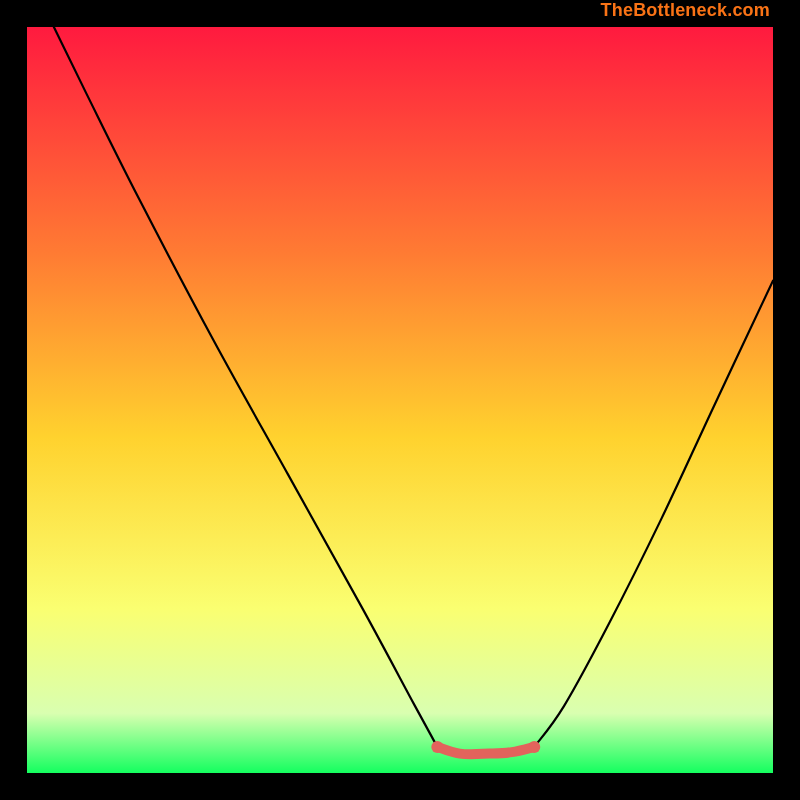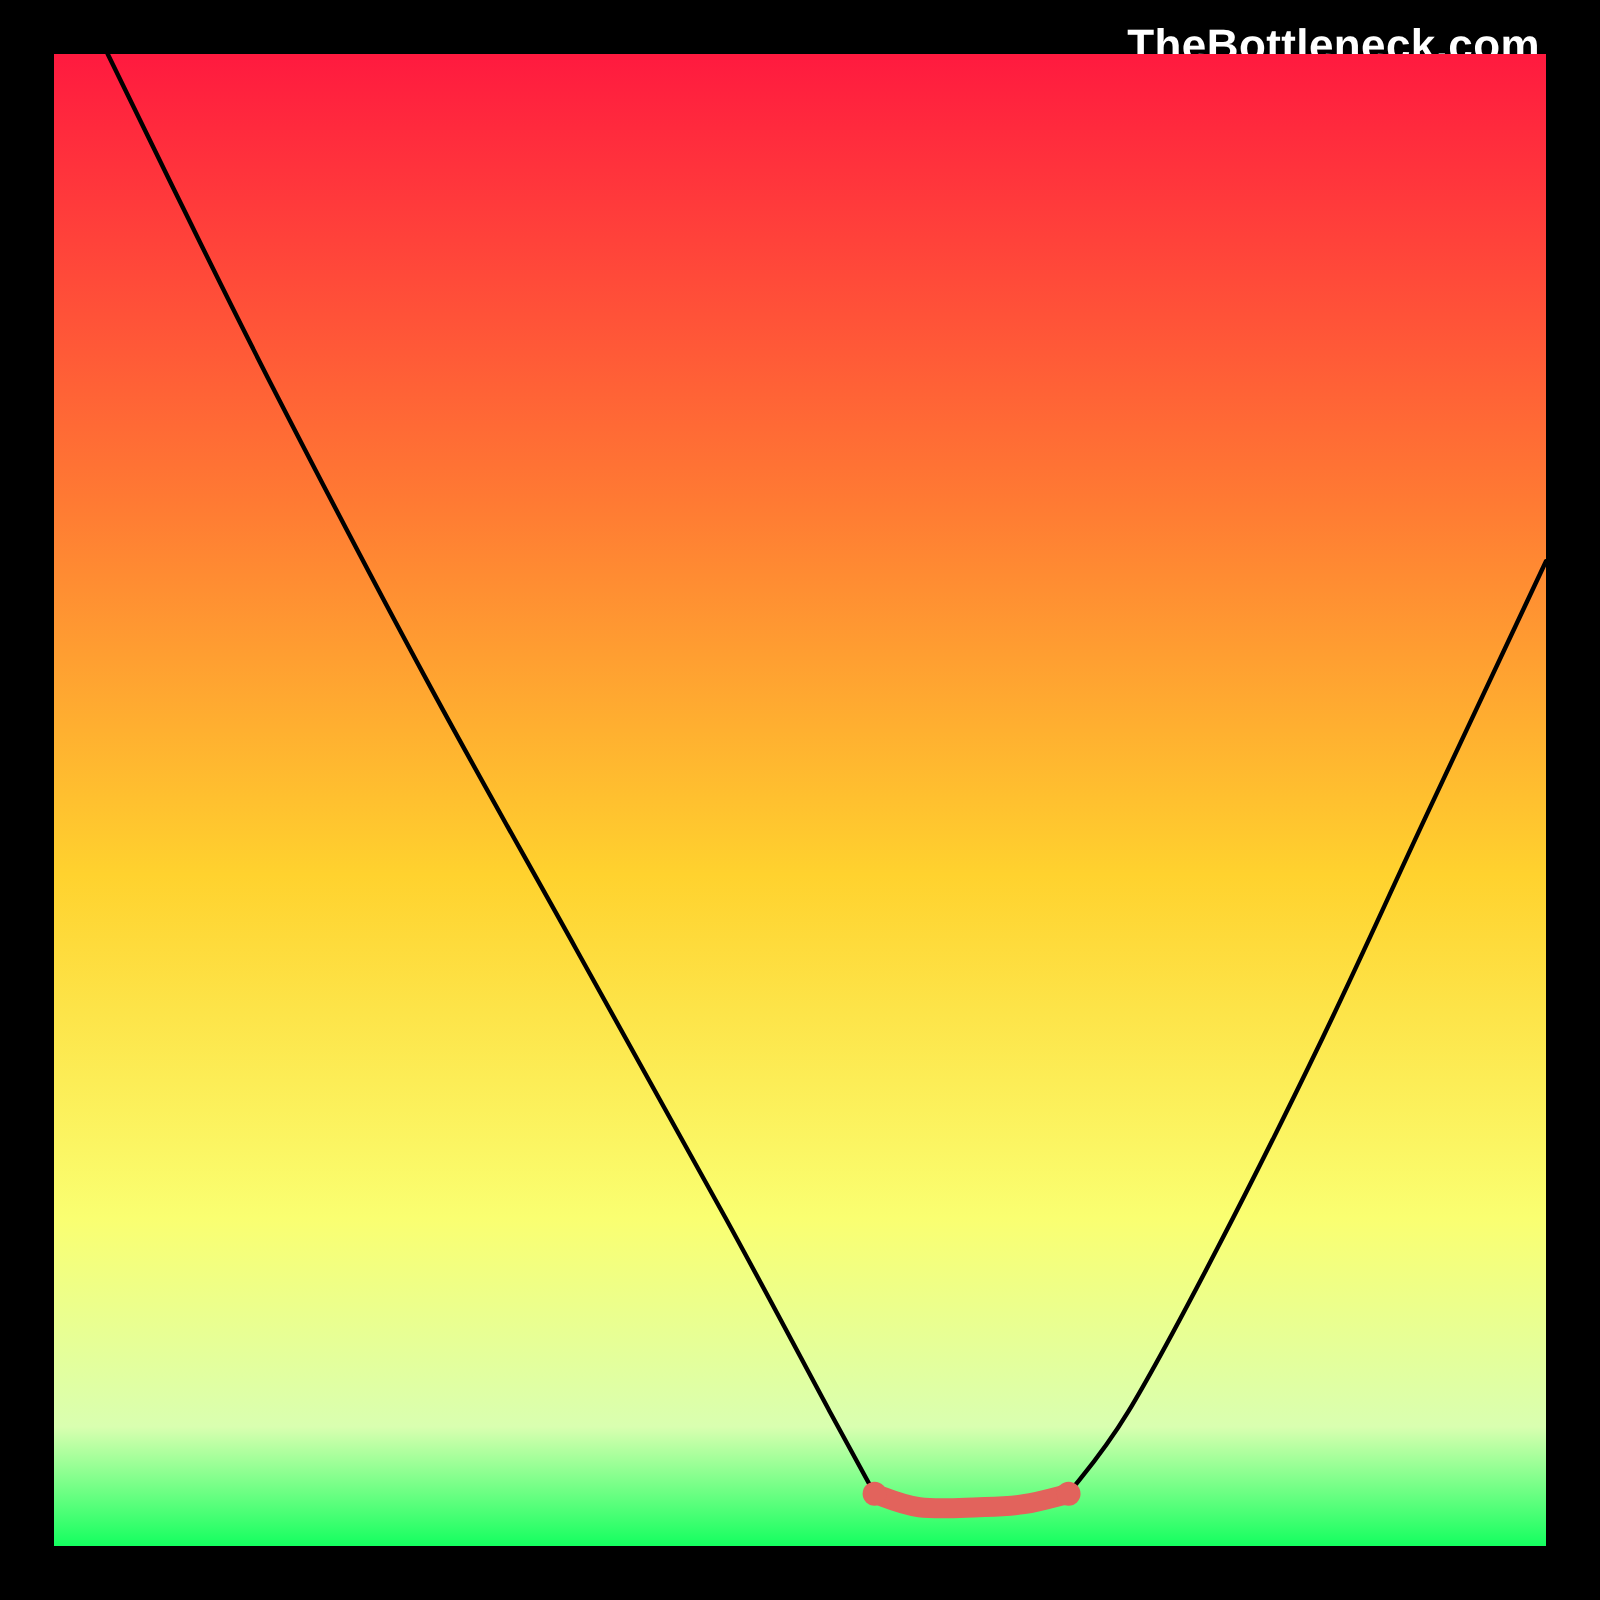--- a/index.html
+++ b/index.html
@@ -20,26 +20,26 @@
   }
   .plot-area {
     position: absolute;
     left: 0;
     top: 0;
     width: 746px;
     height: 746px;
   }
   .watermark {
     position: absolute;
-    top: 10px;
+    top: 0;
     right: 30px;
     font-family: Arial, Helvetica, sans-serif;
-    font-size: 22px;
+    font-size: 18px;
     font-weight: 600;
-    color: #ffffff;
+    color: #f97316;
     letter-spacing: 0.2px;
   }
 </style>
 </head>
 <body>
 
 <div class="watermark">TheBottleneck.com</div>
 
 <div class="chart-frame">
   <svg class="plot-area" viewBox="0 0 746 746" preserveAspectRatio="none">

